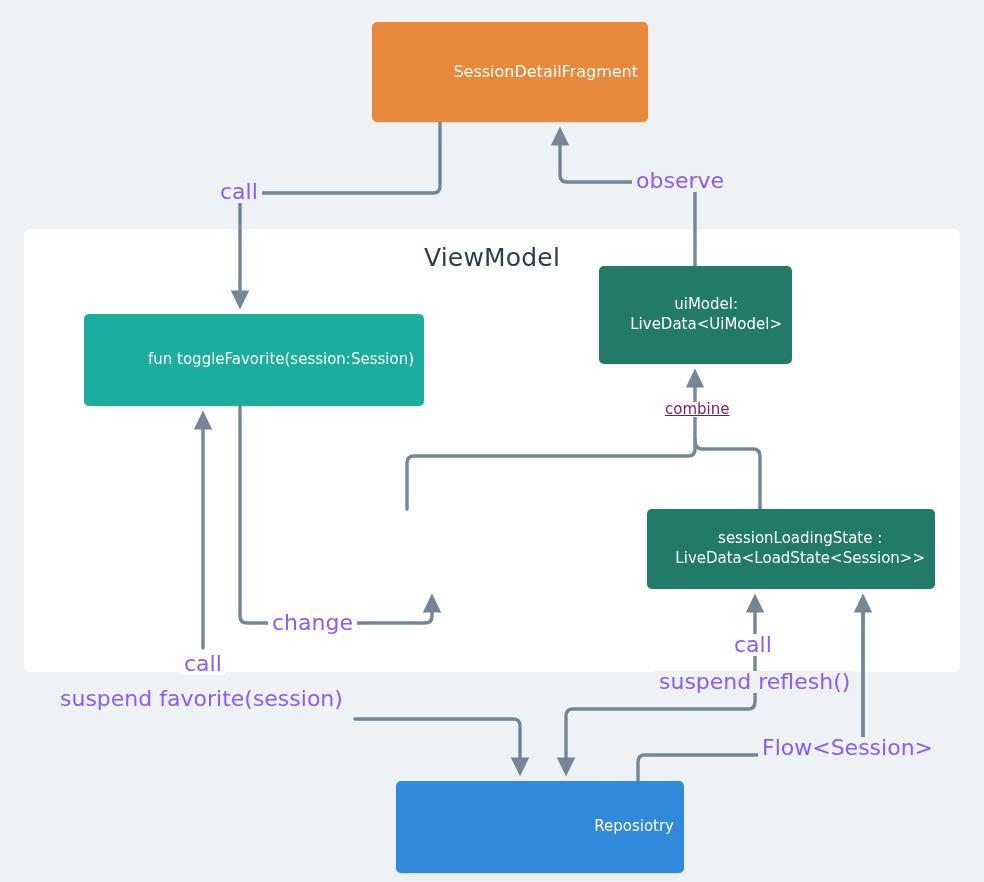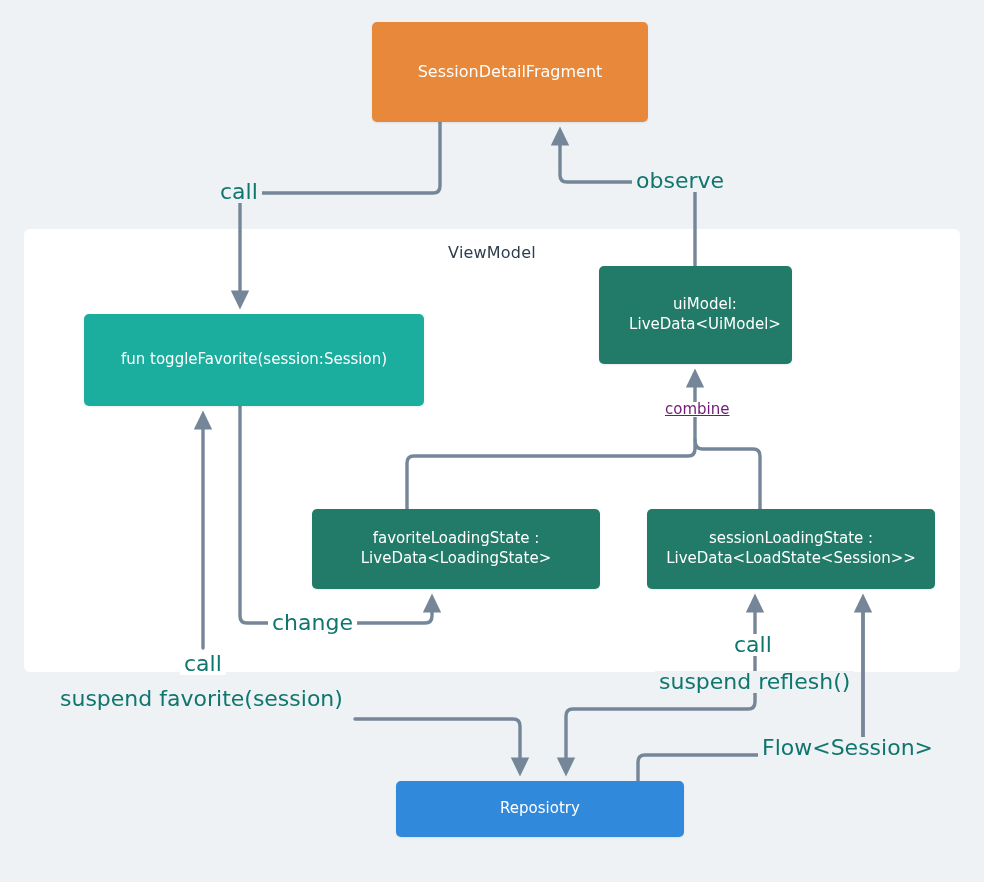--- a/index.html
+++ b/index.html
@@ -28,21 +28,21 @@
     height: 443px;
     background: #ffffff;
     border-radius: 6px;
   }
   .vm-title {
     position: absolute;
     left: 0;
     top: 243px;
     width: 984px;
     text-align: center;
-    font-size: 16px;
+    font-size: 25px;
     color: #2e3d4d;
     letter-spacing: 0.2px;
   }
 
   
   .connectors {
     position: absolute;
     left: 0;
     top: 0;
     width: 984px;
@@ -56,21 +56,21 @@
     stroke-linecap: round;
     stroke-linejoin: round;
   }
 
   
   .node {
     position: absolute;
     box-sizing: border-box;
     display: flex;
     align-items: center;
-    justify-content: center;
+    justify-content: flex-end;
     text-align: center;
     border-radius: 5px;
     color: #ffffff;
     line-height: 1.32;
     padding: 4px 10px;
     box-shadow: 0 1px 2px rgba(40,60,80,0.10);
   }
   .node .ln { display: block; }
 
   .node-fragment {
@@ -99,29 +99,29 @@
     font-size: 15px;
   }
   .node-sessionstate {
     left: 647px;  top: 509px;
     width: 288px; height: 80px;
     background: #217b68;
     font-size: 15px;
   }
   .node-repo {
     left: 396px;  top: 781px;
-    width: 288px; height: 56px;
+    width: 288px; height: 92px;
     background: #3089db;
     font-size: 15px;
   }
 
   
   .elabel {
     position: absolute;
-    color: #0f766e;
+    color: #8b5cf6;
     font-size: 22px;
     white-space: nowrap;
     line-height: 1;
   }
   .elabel-sm {
     position: absolute;
     color: #701a75;
     font-size: 15px;
     white-space: nowrap;
     line-height: 1;
@@ -185,26 +185,20 @@
     <span class="ln">fun toggleFavorite(session:Session)</span>
   </div>
 
   <div class="node node-uimodel">
     <span>
       <span class="ln">uiModel:</span>
       <span class="ln">LiveData&lt;UiModel&gt;</span>
     </span>
   </div>
 
-  <div class="node node-favstate">
-    <span>
-      <span class="ln">favoriteLoadingState :</span>
-      <span class="ln">LiveData&lt;LoadingState&gt;</span>
-    </span>
-  </div>
 
   <div class="node node-sessionstate">
     <span>
       <span class="ln">sessionLoadingState :</span>
       <span class="ln">LiveData&lt;LoadState&lt;Session&gt;&gt;</span>
     </span>
   </div>
 
   <div class="node node-repo">
     <span class="ln">Reposiotry</span>

